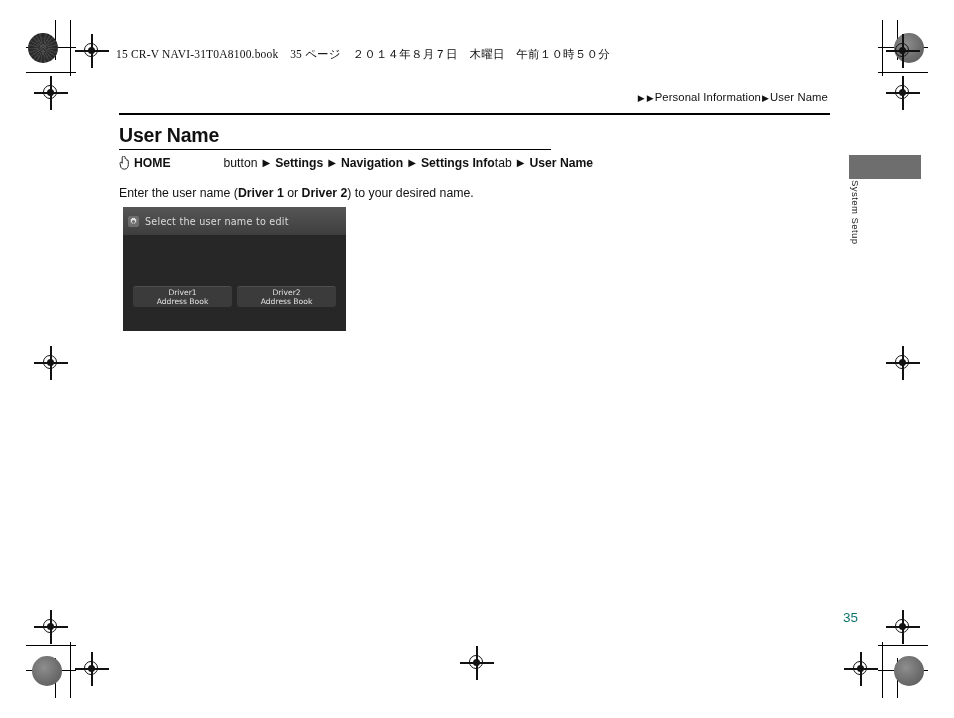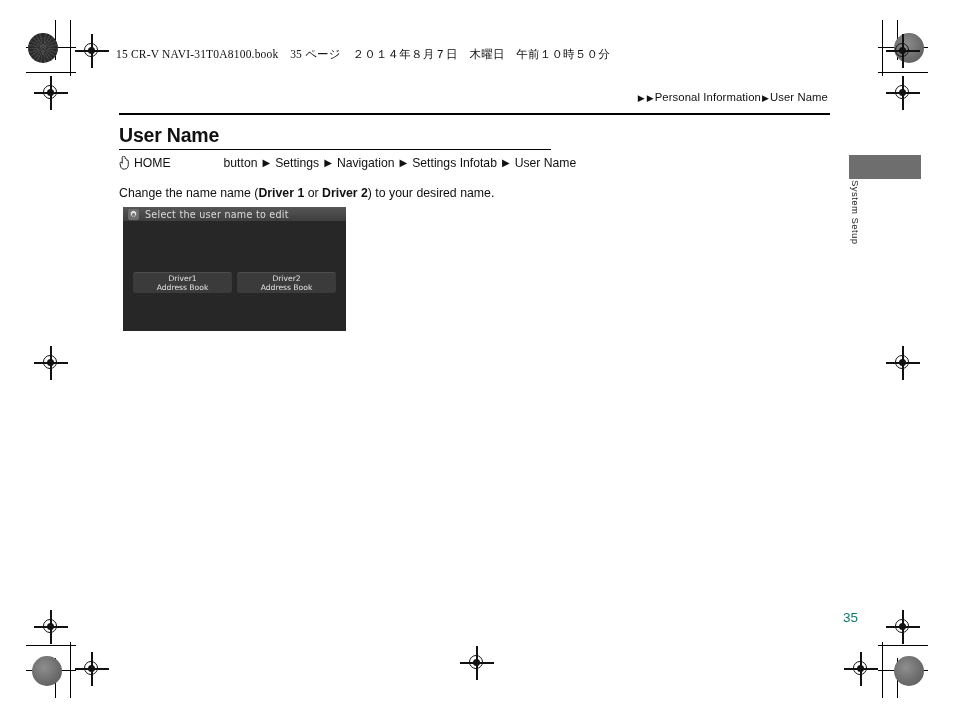--- a/index.html
+++ b/index.html
@@ -116,21 +116,21 @@
   .nav-path {
     position: absolute;
     left: 119px; top: 155px;
     font-size: 12.2px;
     color: #111;
     white-space: nowrap;
     display: flex;
     align-items: center;
     gap: 0px;
   }
-  .nav-path b { font-weight: normal; }
+  .nav-path b { font-weight: bold; }
   .nav-path .sep {
     display: inline-block;
     font-size: 10px;
     margin: 0 5px;
     transform: translateY(-0.5px);
   }
   .hand-icon {
     display: inline-block;
     width: 11px; height: 15px;
     margin-right: 4px;
@@ -163,21 +163,21 @@
 
   
   .device {
     position: absolute;
     left: 123px; top: 207px;
     width: 223px; height: 124px;
     background: #272727;
     overflow: hidden;
   }
   .device-titlebar {
-    height: 14px;
+    height: 28px;
     background: linear-gradient(#565656, #3e3e3e);
     display: flex;
     align-items: center;
     padding-left: 5px;
     box-sizing: border-box;
   }
   .gear-icon {
     width: 11px; height: 11px;
     border-radius: 2px;
     background: #6e6e6e;
@@ -366,21 +366,21 @@
   <b>Settings</b>
   <span class="sep">▶</span>
   <b>Navigation</b>
   <span class="sep">▶</span>
   <b>Settings Info</b>
   <span style="">tab</span>
   <span class="sep">▶</span>
   <b>User Name</b>
 </div>
 
-<div class="body-text"><span>Change the name name (</span><b>Driver 1</b><span> or </span><b>Driver 2</b><span>) to your desired name.</span></div>
+<div class="body-text"><span>Enter the user name (</span><b>Driver 1</b><span> or </span><b>Driver 2</b><span>) to your desired name.</span></div>
 
 <div class="steps">
 </div>
 
 <div class="device">
   <div class="device-titlebar">
     <span class="gear-icon">
       <svg viewBox="0 0 11 11" width="9" height="9" aria-hidden="true">
         <path d="M5.5 1.3l.7.1.5-.5.9.5-.2.7.5.5.7-.2.5.9-.5.5.1.7-.1.7.5.5-.5.9-.7-.2-.5.5.2.7-.9.5-.5-.5-.7.1-.7-.1-.5.5-.9-.5.2-.7-.5-.5-.7.2-.5-.9.5-.5-.1-.7.1-.7-.5-.5.5-.9.7.2.5-.5-.2-.7.9-.5.5.5z" fill="#e6e6e6"></path>
         <circle cx="5.5" cy="5.5" r="1.9" fill="#6e6e6e"></circle>

